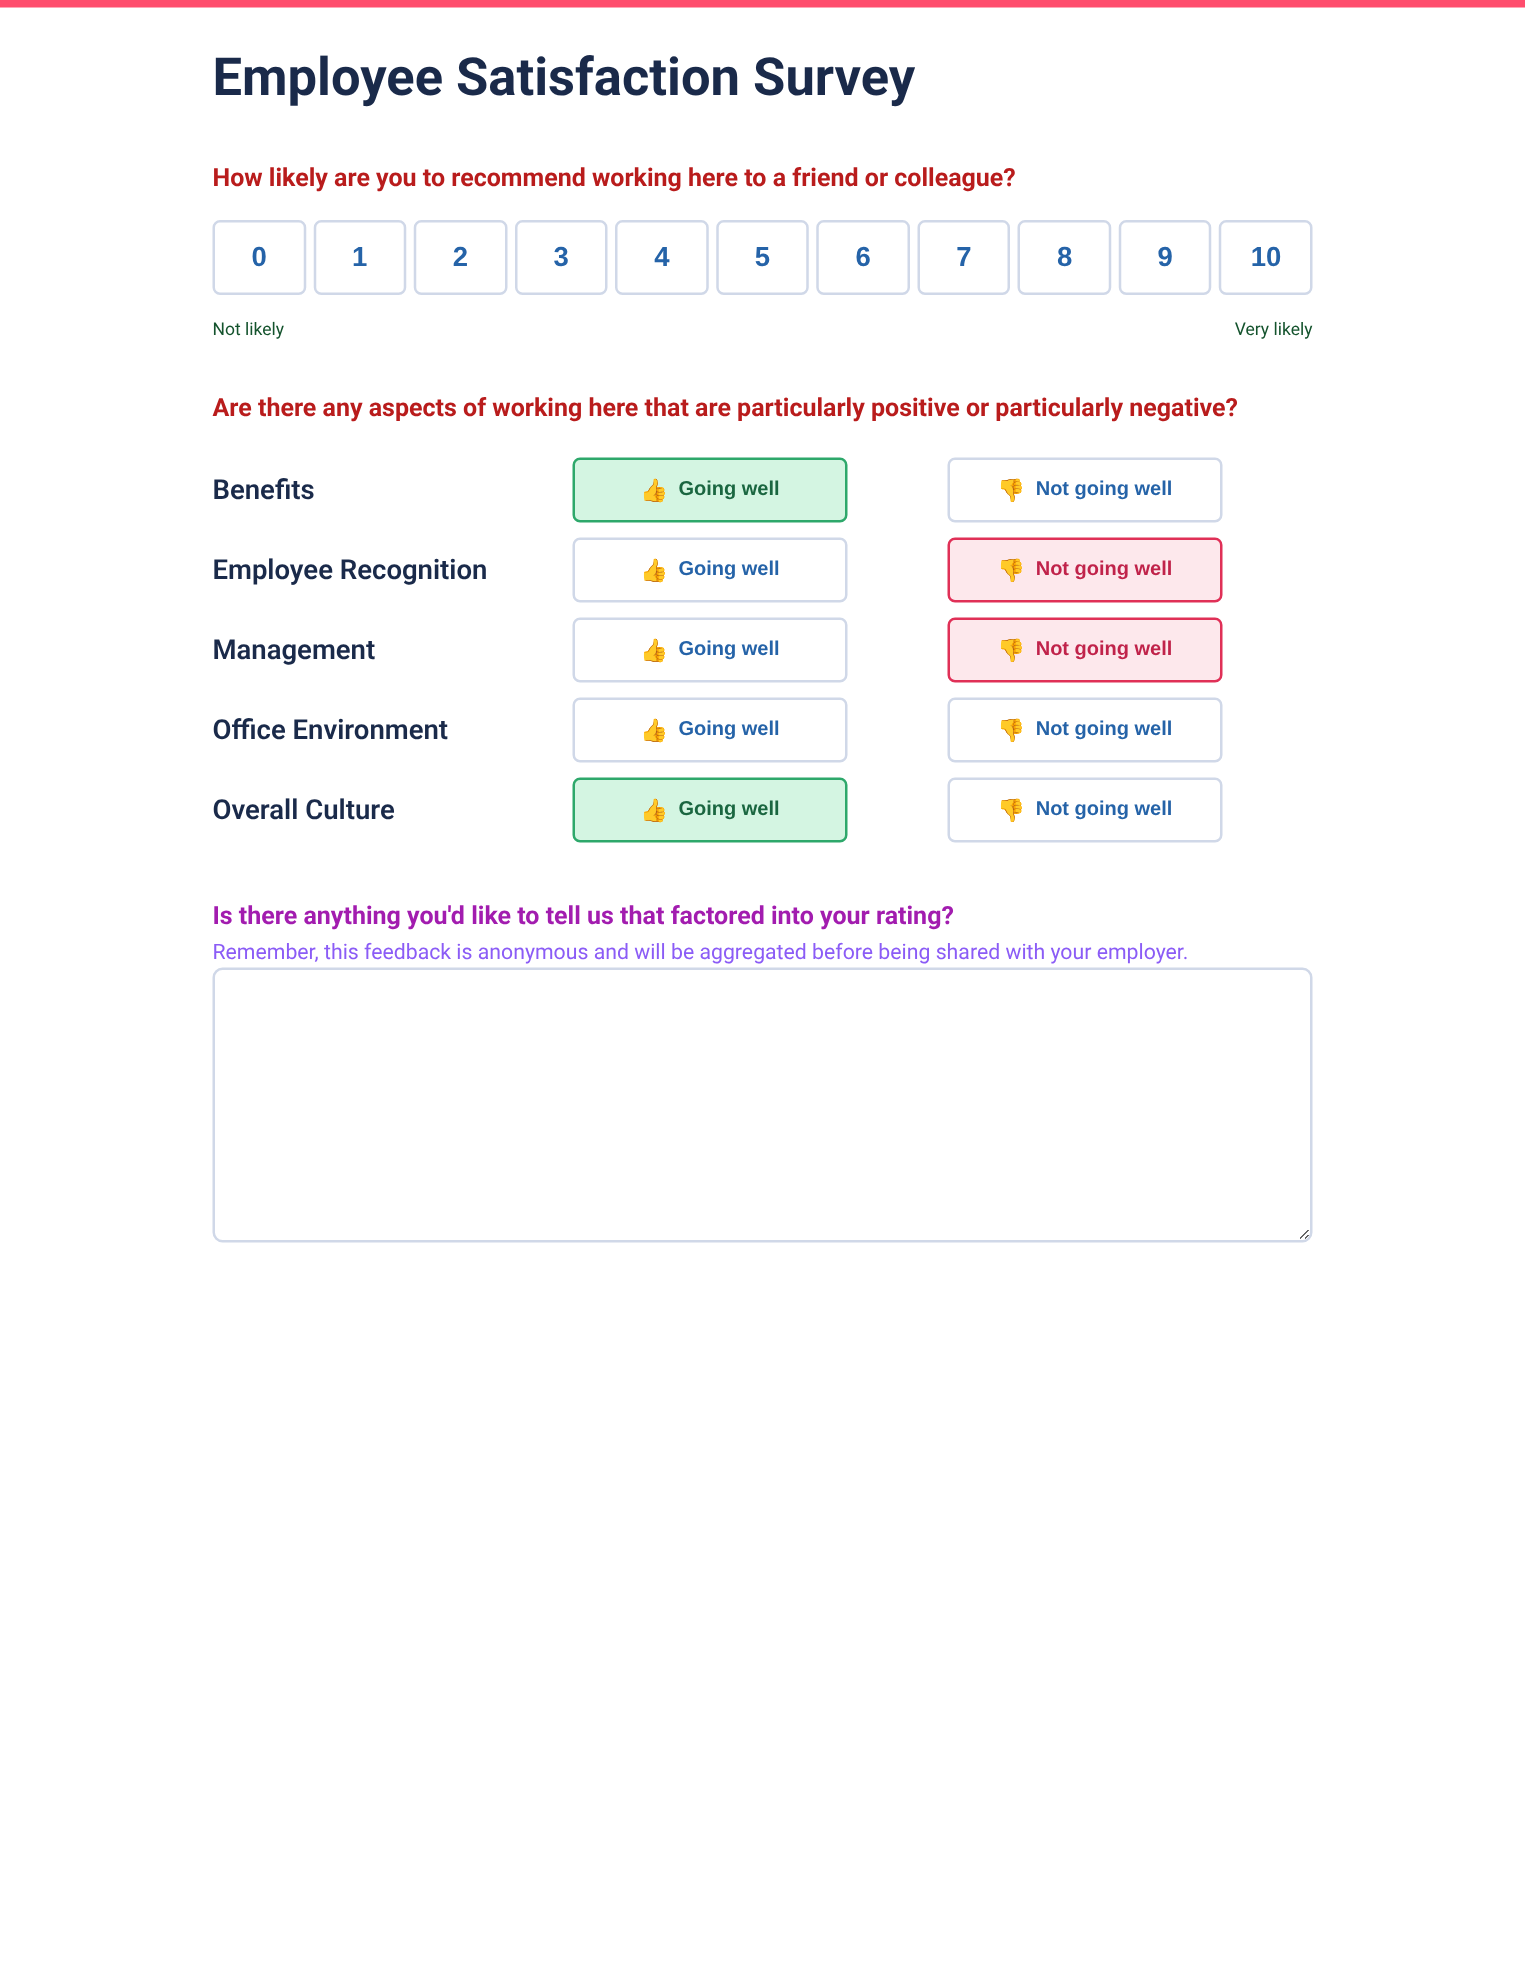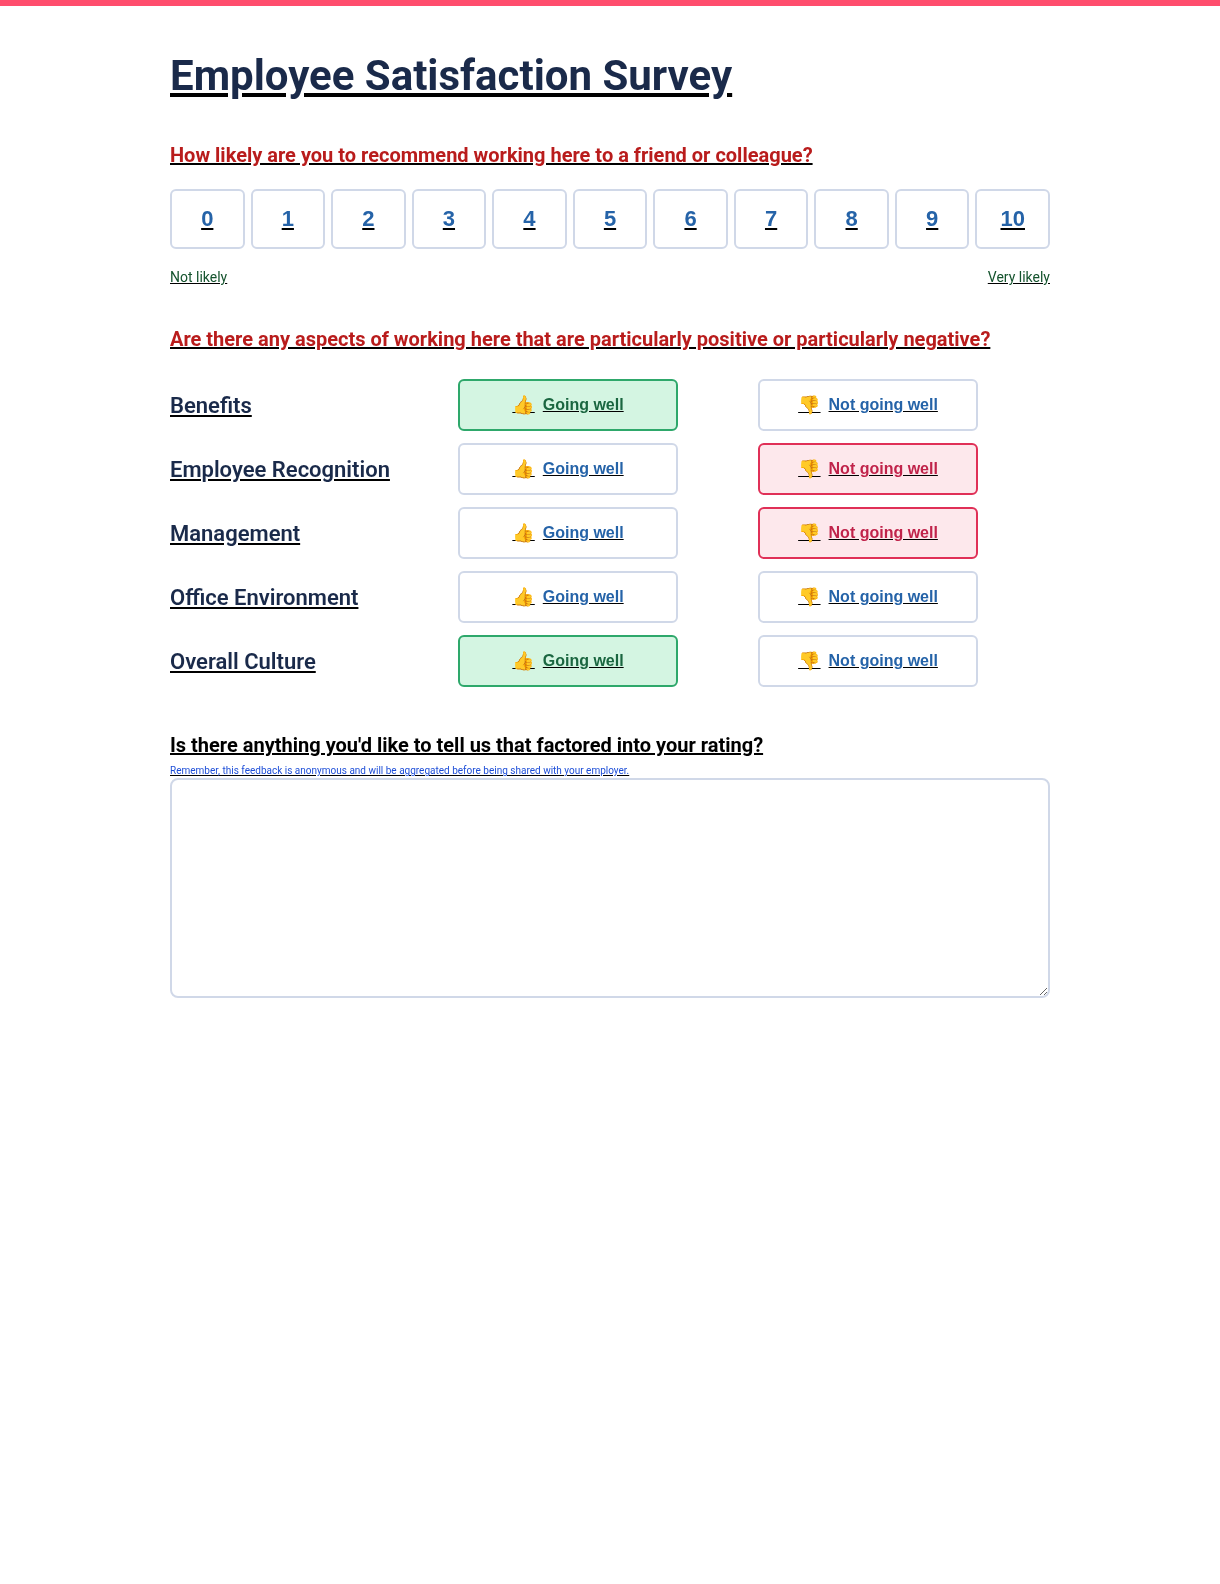--- a/index.html
+++ b/index.html
@@ -18,22 +18,21 @@
 
     .top-bar {
       height: 6px;
       background: #ff4d6d;
       width: 100%;
     }
 
     .container {
       max-width: 960px;
       margin: 0 auto;
-      padding: 45px 40px 60px 40px;
-      text-decoration: underline;
+      padding: 32px 40px 60px 40px;
     }
 
     .page-title {
       font-size: 42px;
       font-weight: 700;
       color: #1a2a4a;
       margin-bottom: 40px;
       line-height: 1.2;
     }
 
@@ -137,27 +136,27 @@
       font-size: 18px;
     }
 
     .feedback-section {
       margin-top: 40px;
     }
 
     .feedback-label {
       font-size: 20px;
       font-weight: 700;
-      color: #000000;
+      color: #a21caf;
       margin-bottom: 8px;
     }
 
     .feedback-sublabel {
-      font-size: 10px;
-      color: #1d4ed8;
+      font-size: 17px;
+      color: #8b5cf6;
       margin-bottom: 2px;
     }
 
     .feedback-textarea {
       width: 100%;
       height: 220px;
       border: 2px solid #d0d8e8;
       border-radius: 8px;
       padding: 14px;
       font-size: 15px;

